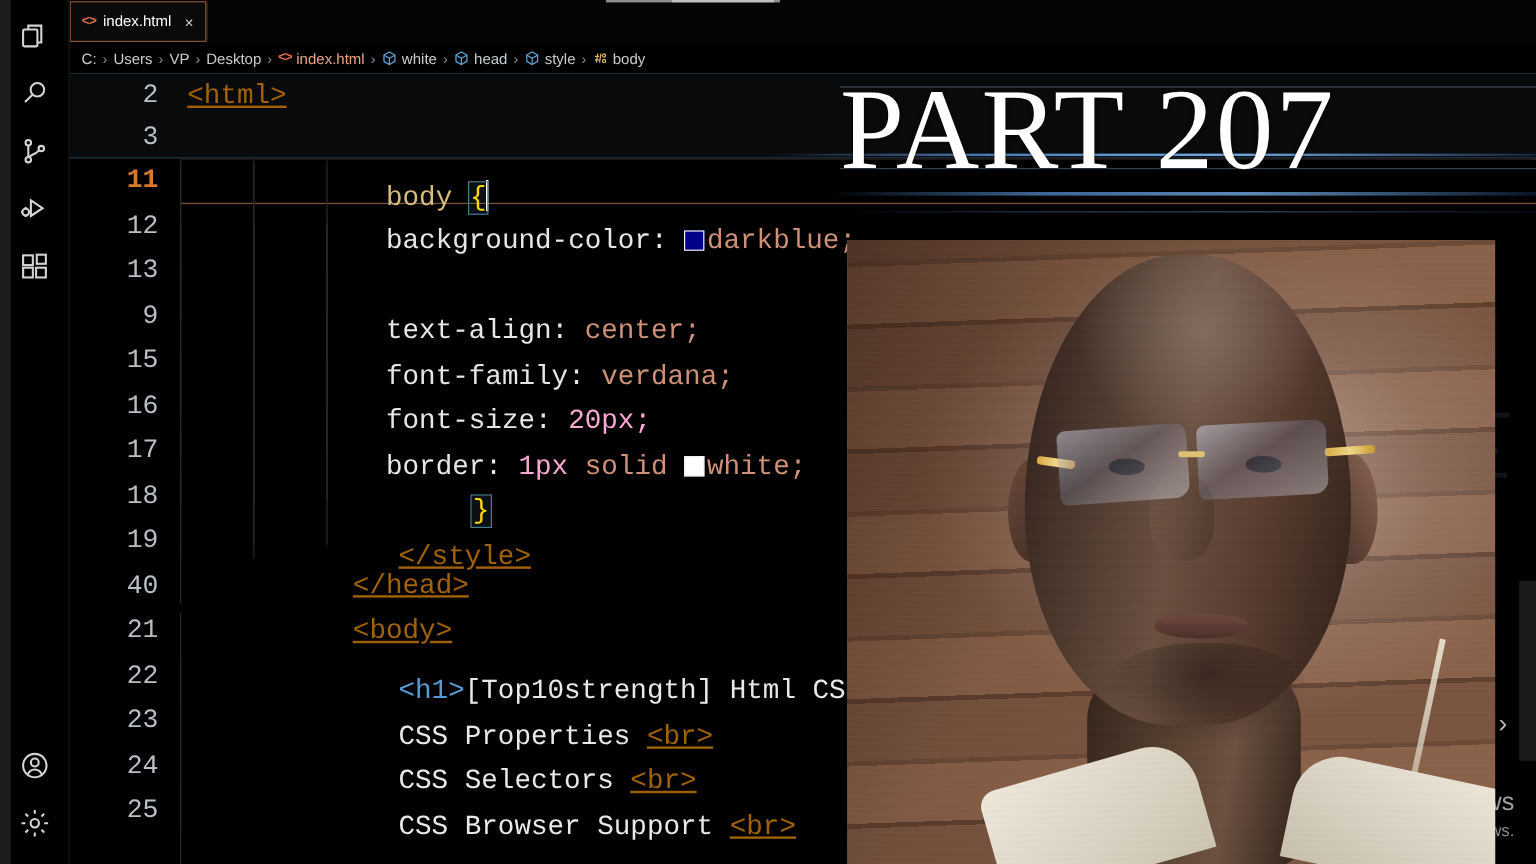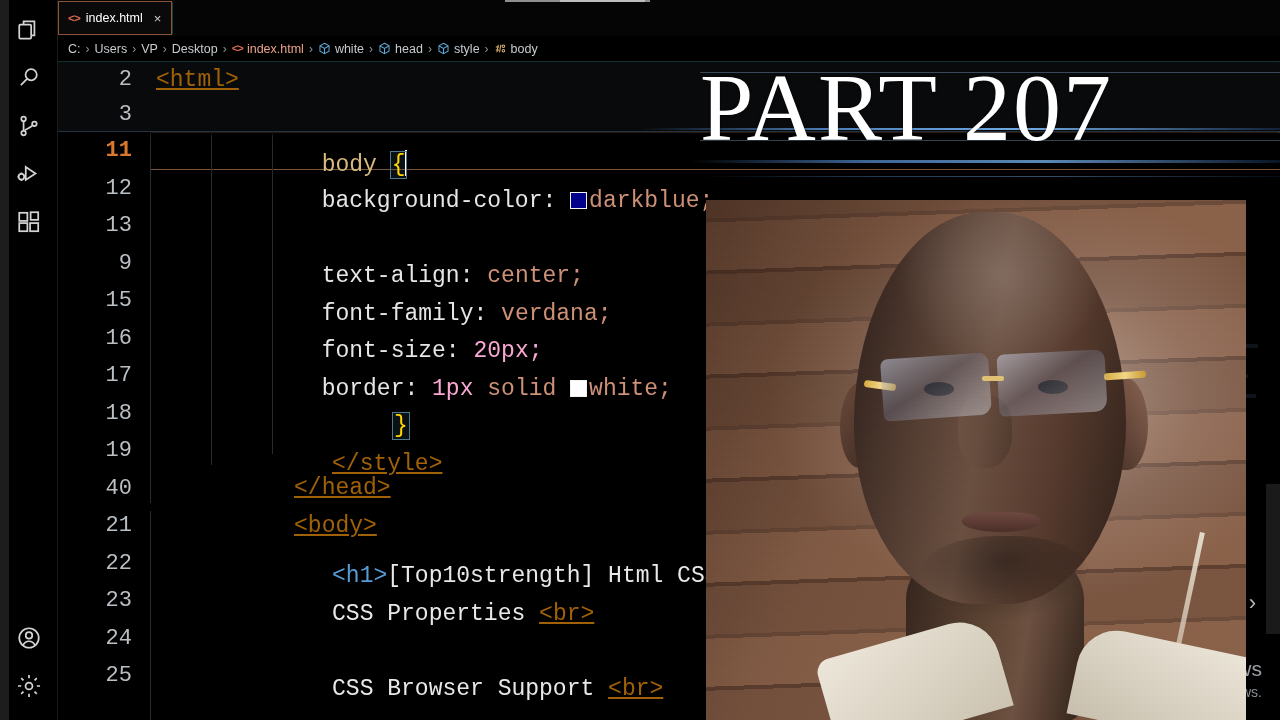--- a/index.html
+++ b/index.html
@@ -718,20 +718,21 @@
         <span class="code-text">
           <span class="guides"><span class="guide" style="left:0px;"></span></span>
           <span style="padding-left:38px"><span class="t-plain">CSS Properties </span><span class="t-tag">&lt;br&gt;</span></span>
         </span>
       </div>
 
       <div class="code-line">
         <span class="ln">24</span>
         <span class="code-text">
           <span class="guides"><span class="guide" style="left:0px;"></span></span>
+          <span style="padding-left:38px"><span class="t-plain">CSS Selectors </span><span class="t-tag">&lt;br&gt;</span></span>
         </span>
       </div>
 
       <div class="code-line">
         <span class="ln">25</span>
         <span class="code-text">
           <span class="guides"><span class="guide" style="left:0px;"></span></span>
           <span style="padding-left:38px"><span class="t-plain">CSS Browser Support </span><span class="t-tag">&lt;br&gt;</span></span>
         </span>
       </div>

